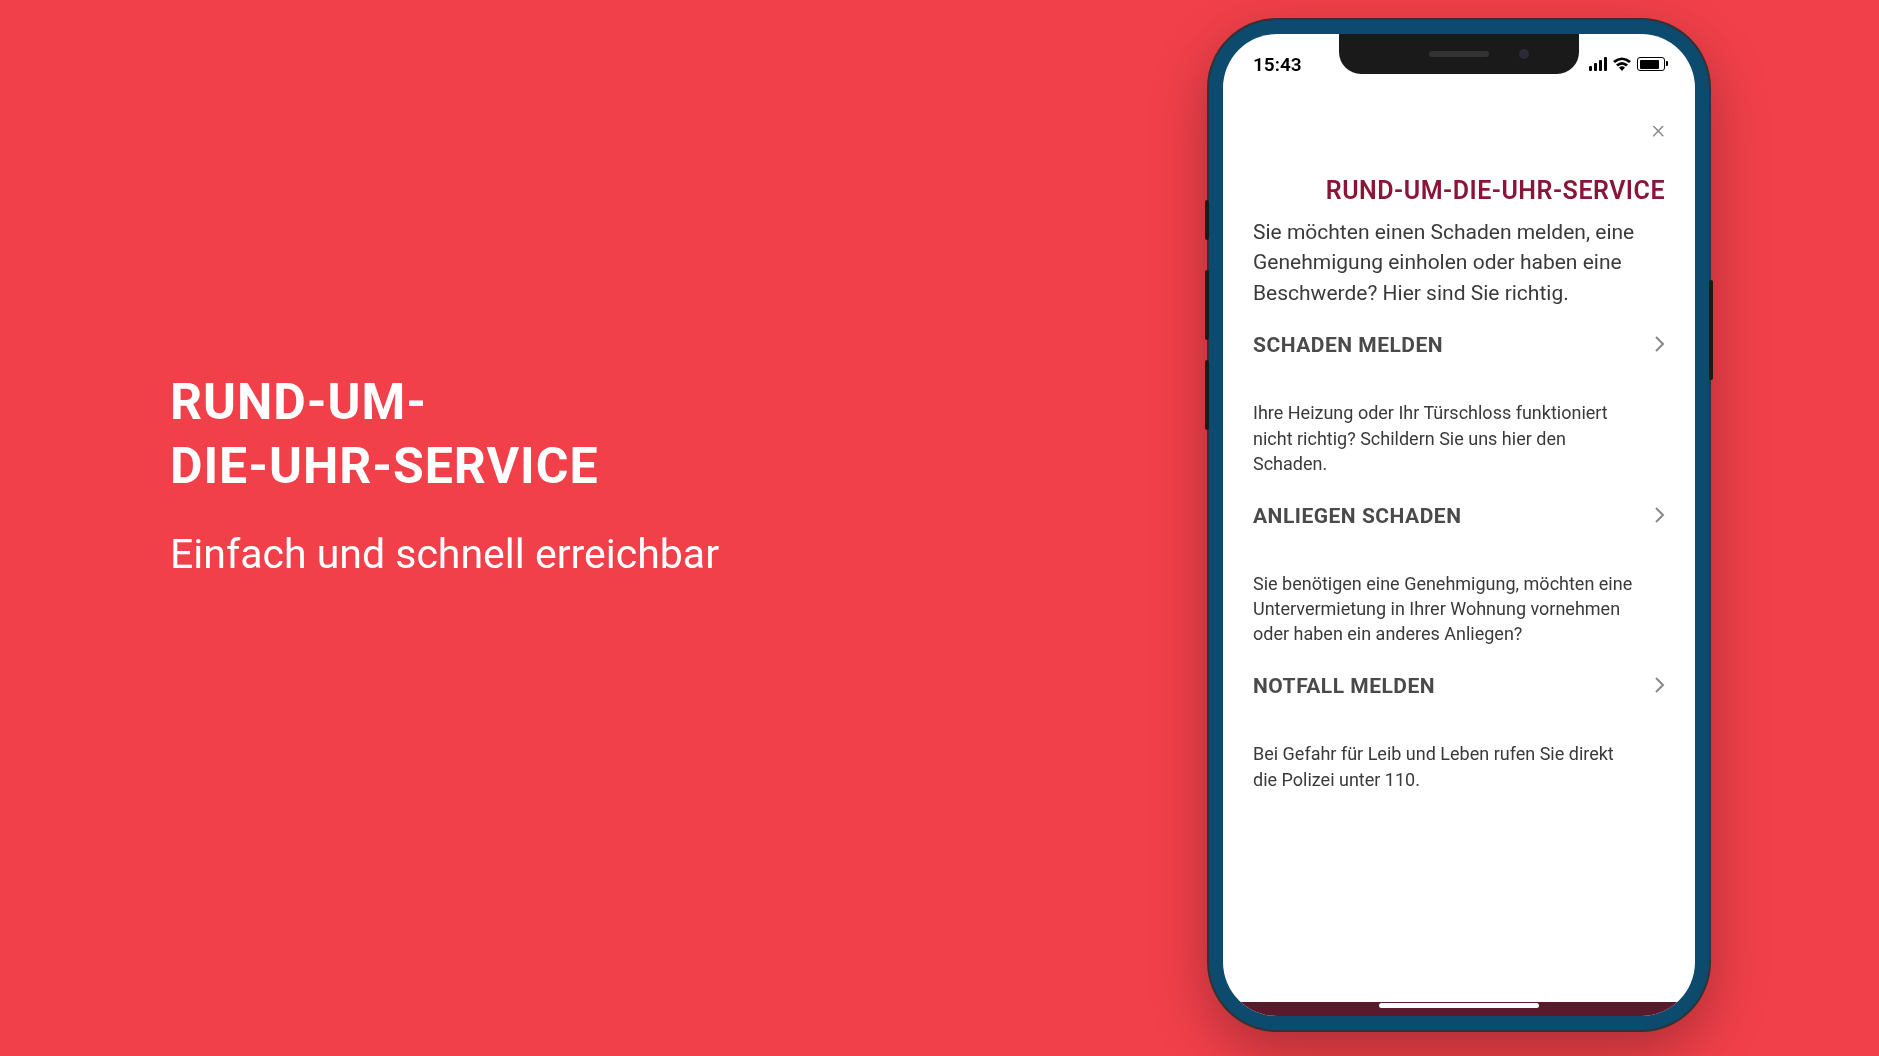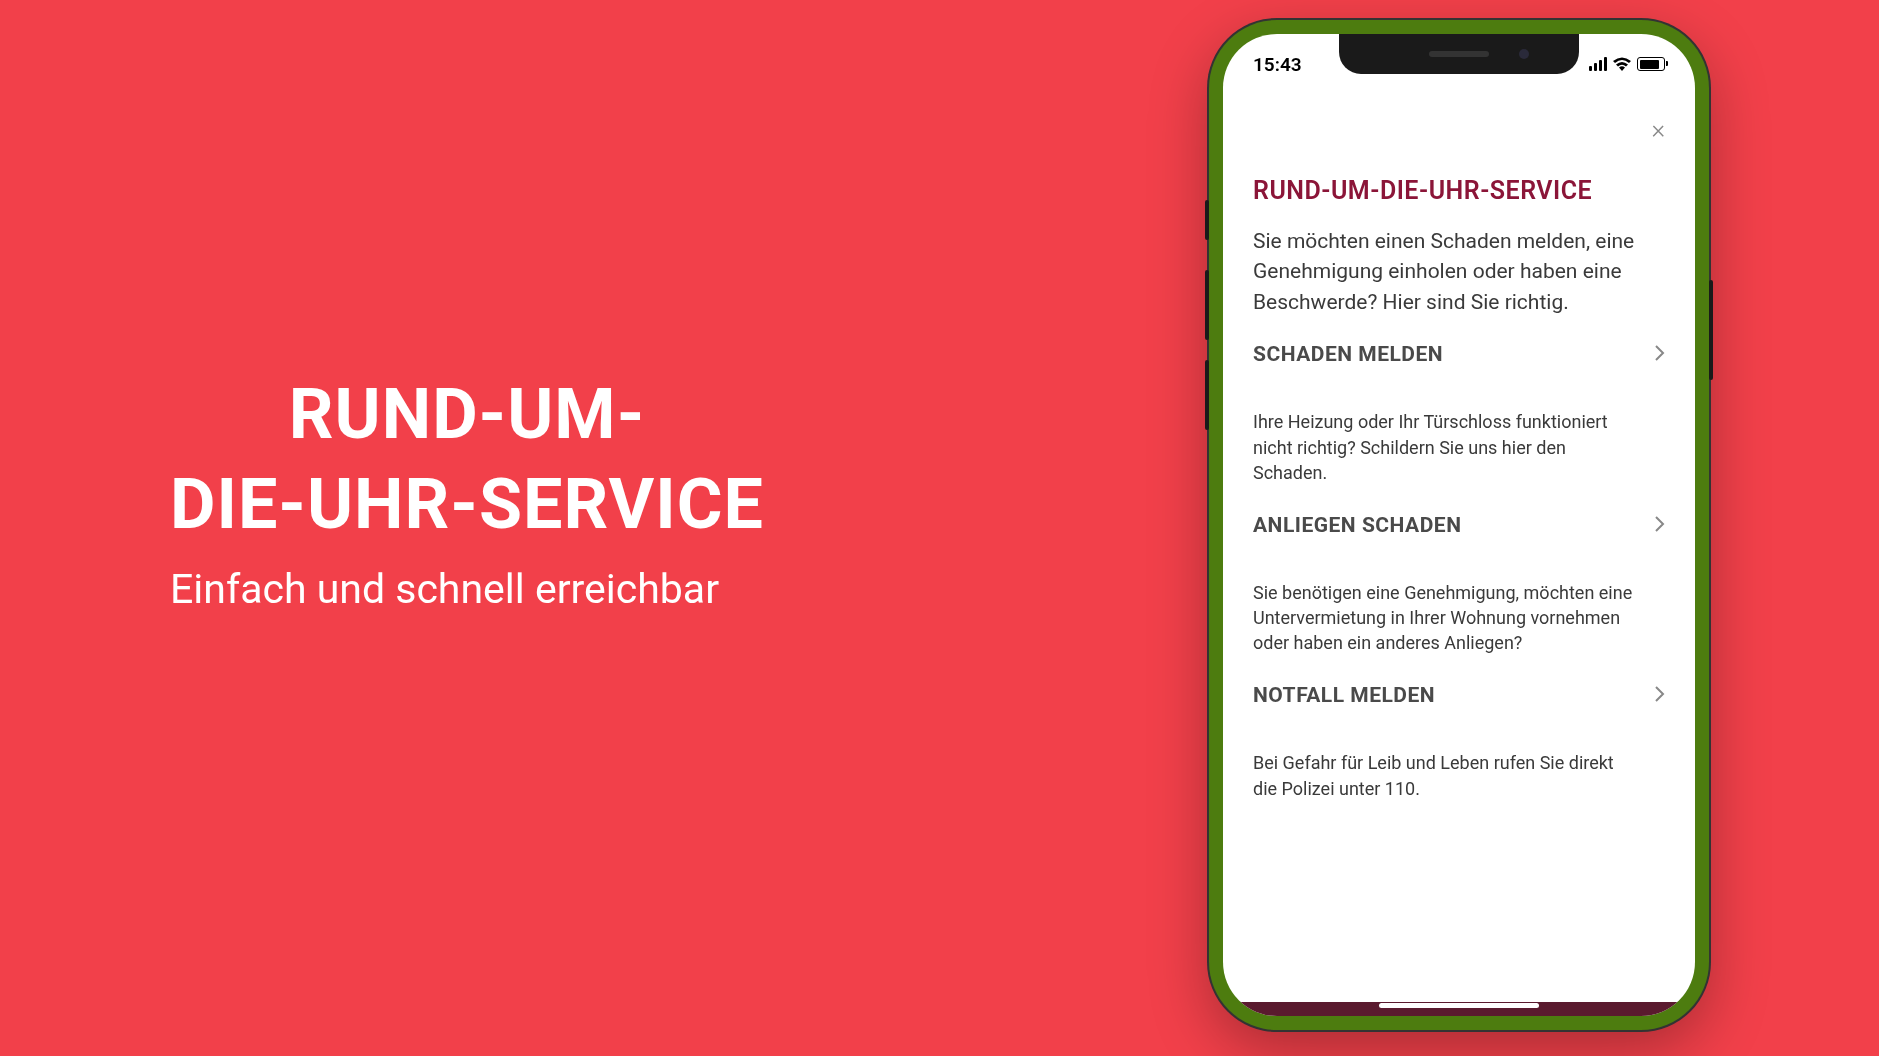--- a/index.html
+++ b/index.html
@@ -15,38 +15,37 @@
       position: relative;
       overflow: hidden;
     }
     .hero-text {
       position: absolute;
       left: 170px;
       top: 370px;
       color: #ffffff;
     }
     .hero-title {
-      font-size: 70px;
+      font-size: 50px;
       font-weight: 700;
       letter-spacing: 1px;
       line-height: 1.28;
-      margin-bottom: 16px;
-      text-align: center;
+      margin-bottom: 32px;
     }
     .hero-subtitle {
       font-size: 41px;
       font-weight: 400;
     }
     .phone-frame {
       position: absolute;
       right: 170px;
       top: 20px;
       width: 500px;
       height: 1010px;
-      background: #4d7c0f;
+      background: #0c4a6e;
       border-radius: 68px;
       padding: 14px;
       box-shadow: 0 0 0 2px #333, 0 20px 60px rgba(0,0,0,0.3);
     }
     .phone-side-button-right-1 {
       position: absolute;
       right: -4px;
       top: 260px;
       width: 4px;
       height: 100px;
@@ -187,21 +186,22 @@
       cursor: pointer;
       line-height: 1;
       font-weight: 300;
     }
     .page-title {
       font-size: 25px;
       font-weight: 600;
       color: #8b1538;
       letter-spacing: 0.5px;
       margin-top: 60px;
-      margin-bottom: 21px;
+      margin-bottom: 12px;
+      text-align: right;
     }
     .page-intro {
       font-size: 21px;
       color: #3a3a3a;
       line-height: 1.45;
       margin-bottom: 25px;
     }
     .list-item {
       display: flex;
       align-items: flex-start;

